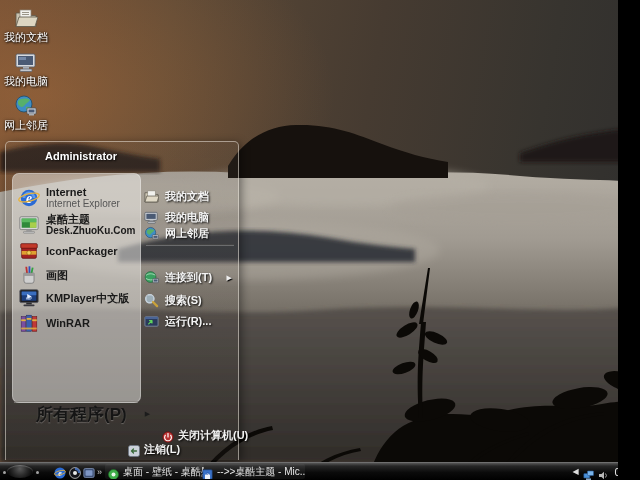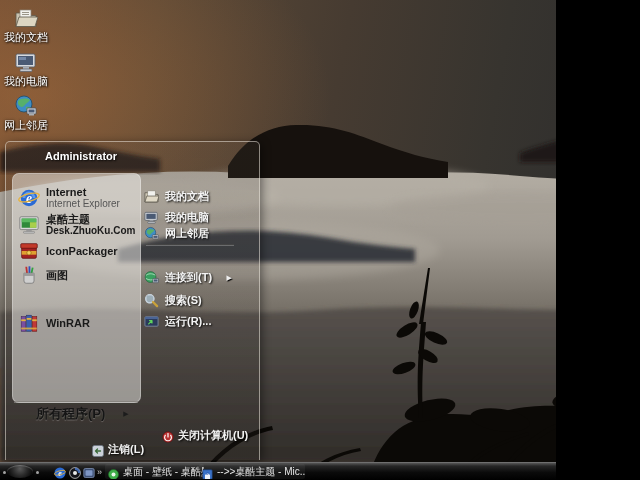--- a/index.html
+++ b/index.html
@@ -1,50 +1,50 @@
 <!DOCTYPE html>
 <html><head>
 <meta charset="utf-8">
 <style>
   html,body{margin:0;padding:0;background:#000;}
-  .screen{position:relative;width:556px;height:480px;overflow:hidden;
+  .screen{position:relative;width:618px;height:480px;overflow:hidden;
     font-family:"Liberation Sans","DejaVu Sans",sans-serif;-webkit-font-smoothing:antialiased;}
 
   
   .wallpaper{position:absolute;inset:0;
     background:
       radial-gradient(ellipse 480px 300px at 6% 20%, rgba(190,118,60,.42), rgba(190,118,60,0) 62%),
       linear-gradient(100deg,#6f4e35 0%,#5c4936 25%,#463b31 55%,#37342f 80%,#2f2e2d 100%);}
   .wallpaper svg{position:absolute;inset:0;}
 
   
   .desk-icons{position:absolute;left:2px;top:0;width:48px;}
   .desk-icon{position:absolute;left:0;width:48px;display:flex;flex-direction:column;align-items:center;}
   .desk-icon .ic{width:24px;height:24px;}
   .desk-icon .lbl{margin-top:1px;font-size:11px;color:#fff;line-height:12px;white-space:nowrap;
     text-shadow:1px 1px 2px #000,0 0 3px rgba(0,0,0,.8);}
 
   
   .start-menu{position:absolute;left:5px;top:141px;width:232px;height:318px;
     background:linear-gradient(180deg,rgba(90,80,72,.16),rgba(55,50,46,.12));
     border:1px solid rgba(235,230,220,.55);border-bottom:none;border-radius:5px 5px 0 0;
-    box-shadow:2px 2px 10px rgba(0,0,0,.45);padding-left:21px;}
+    box-shadow:2px 2px 10px rgba(0,0,0,.45);}
   .sm-user{position:absolute;left:39px;top:8px;font-size:11px;font-weight:bold;color:#fff;
     text-shadow:1px 1px 2px rgba(0,0,0,.9);}
   .sm-left-panel{position:absolute;left:6px;top:31px;width:129px;height:230px;
     background:rgba(243,241,237,.5);border-radius:7px;box-shadow:inset 0 0 0 1px rgba(255,255,255,.28);}
   .lrow{position:absolute;left:6px;display:flex;align-items:center;gap:6px;width:118px;cursor:default;}
   .lrow .ic{flex:0 0 22px;width:22px;height:22px;}
   .lrow .txt{font-size:11px;font-weight:bold;color:#1a1a1a;line-height:12px;}
   .lrow .sub{font-size:10px;line-height:11px;font-weight:normal;color:#555;}
   .lrow .sub.b{font-weight:bold;color:#1a1a1a;}
   .sm-sep-left{position:absolute;left:8px;top:259px;width:124px;height:2px;
     background:linear-gradient(180deg,rgba(90,85,78,.55),rgba(255,255,255,.35));}
   .sm-allprog{position:absolute;left:30px;top:263px;height:18px;display:flex;align-items:center;gap:18px;cursor:default;}
-  .sm-allprog .txt{font-size:13px;font-weight:bold;color:#151515;text-shadow:0 1px 1px rgba(255,255,255,.25);}
+  .sm-allprog .txt{font-size:17px;font-weight:bold;color:#151515;text-shadow:0 1px 1px rgba(255,255,255,.25);}
   .sm-allprog .arr{font-size:7px;color:#1c1c1c;}
   .rrow{position:absolute;left:138px;width:94px;height:17px;display:flex;align-items:center;gap:6px;cursor:default;}
   .rrow .ic{flex:0 0 15px;width:15px;height:15px;}
   .rrow .txt{font-size:11px;font-weight:bold;color:#f4f4f4;white-space:nowrap;
     text-shadow:1px 1px 2px rgba(0,0,0,.95);}
   .rrow .arr{position:absolute;right:6px;font-size:7px;color:#eee;text-shadow:1px 1px 1px #000;}
   .sm-sep-right{position:absolute;left:140px;top:102px;width:88px;height:2px;
     background:linear-gradient(180deg,rgba(40,38,35,.6),rgba(255,255,255,.35));}
   .sm-footer-item{position:absolute;height:18px;display:flex;align-items:center;gap:4px;cursor:default;}
   .sm-footer-item .ic{width:12px;height:12px;}
@@ -224,20 +224,34 @@
           <svg viewBox="0 0 24 24" width="22" height="22">
               <line x1="9" y1="3" x2="10" y2="11" stroke="#c03030" stroke-width="2"></line>
               <line x1="12.5" y1="2.5" x2="12.5" y2="11" stroke="#3050c0" stroke-width="2"></line>
               <line x1="16" y1="4" x2="14.5" y2="11" stroke="#30a040" stroke-width="2"></line>
               <path d="M6.5,10 h11 v8.5 a2.5,2.5 0 0 1 -2.5,2.5 h-6 a2.5,2.5 0 0 1 -2.5,-2.5 Z" fill="#cfcfcf" stroke="#7a7a7a" stroke-width="0.9"></path>
               <rect x="6.5" y="10" width="11" height="3" fill="#9a9a9a"></rect>
             </svg>
         </span>
         <span class="txt">画图</span>
       </div>
+      <div class="lrow" style="top:114px">
+        <span class="ic">
+          <svg viewBox="0 0 24 24" width="22" height="22">
+              <rect x="2" y="3" width="20" height="14" rx="1.5" fill="#1e1e22" stroke="#55565e" stroke-width="0.9"></rect>
+              <rect x="4" y="5" width="16" height="10" fill="#1c3e7e"></rect>
+              <rect x="4" y="5" width="16" height="4" fill="#3a6ec0"></rect>
+              <path d="M10,7.5 l5,2.8 l-5,2.8 Z" fill="#eaf2ff"></path>
+              <text x="12" y="14.5" font-size="3.2" fill="#cfe0ff" text-anchor="middle" font-family="sans-serif">KMP</text>
+              <rect x="9" y="17" width="6" height="2" fill="#2c2c30"></rect>
+              <rect x="6" y="19" width="12" height="2" rx="0.7" fill="#3a3a40"></rect>
+            </svg>
+        </span>
+        <span class="txt">KMPlayer中文版</span>
+      </div>
       <div class="lrow" style="top:139px">
         <span class="ic">
           <svg viewBox="0 0 24 24" width="22" height="22">
               <rect x="3.5" y="5" width="5" height="16" fill="#7a4fa0" stroke="#3e2358" stroke-width="0.6"></rect>
               <rect x="9.5" y="3.5" width="5" height="17.5" fill="#3a5fb0" stroke="#1c3060" stroke-width="0.6"></rect>
               <rect x="15.5" y="5" width="5" height="16" fill="#c03838" stroke="#6a1414" stroke-width="0.6"></rect>
               <rect x="3.5" y="8" width="5" height="2" fill="#e0b040"></rect>
               <rect x="9.5" y="6.5" width="5" height="2" fill="#e0b040"></rect>
               <rect x="15.5" y="8" width="5" height="2" fill="#e0b040"></rect>
               <rect x="3.5" y="17" width="17" height="2" fill="#e0b040" opacity="0.85"></rect>
@@ -313,21 +327,21 @@
       <span class="ic">
         <svg viewBox="0 0 16 16" width="15" height="15">
             <rect x="1" y="3" width="14" height="10" rx="1" fill="#2a3a5a" stroke="#8a9ab0" stroke-width="0.8"></rect>
             <rect x="1" y="3" width="14" height="2.4" fill="#4a6496"></rect>
             <path d="M5,10.5 L8.5,7 M8.5,7 h-2.6 M8.5,7 v2.6" stroke="#5fd45f" stroke-width="1.3" fill="none" stroke-linecap="round"></path>
           </svg>
       </span>
       <span class="txt">运行(R)...</span>
     </div>
 
-    <div class="sm-footer-item" style="left:86px;top:298px">
+    <div class="sm-footer-item" style="left:122px;top:298px">
       <span class="ic">
         <svg viewBox="0 0 12 12" width="12" height="12">
             <rect x="0.5" y="0.5" width="11" height="11" rx="2" fill="#ccd2da" stroke="#6a7484" stroke-width="0.7"></rect>
             <path d="M8.5,6 H3.5 M3.5,6 l2,-2 M3.5,6 l2,2" stroke="#3a6a3a" stroke-width="1.3" fill="none" stroke-linecap="round"></path>
           </svg>
       </span>
       <span class="txt">注销(L)</span>
     </div>
     <div class="sm-footer-item" style="left:156px;top:284px">
       <span class="ic">

